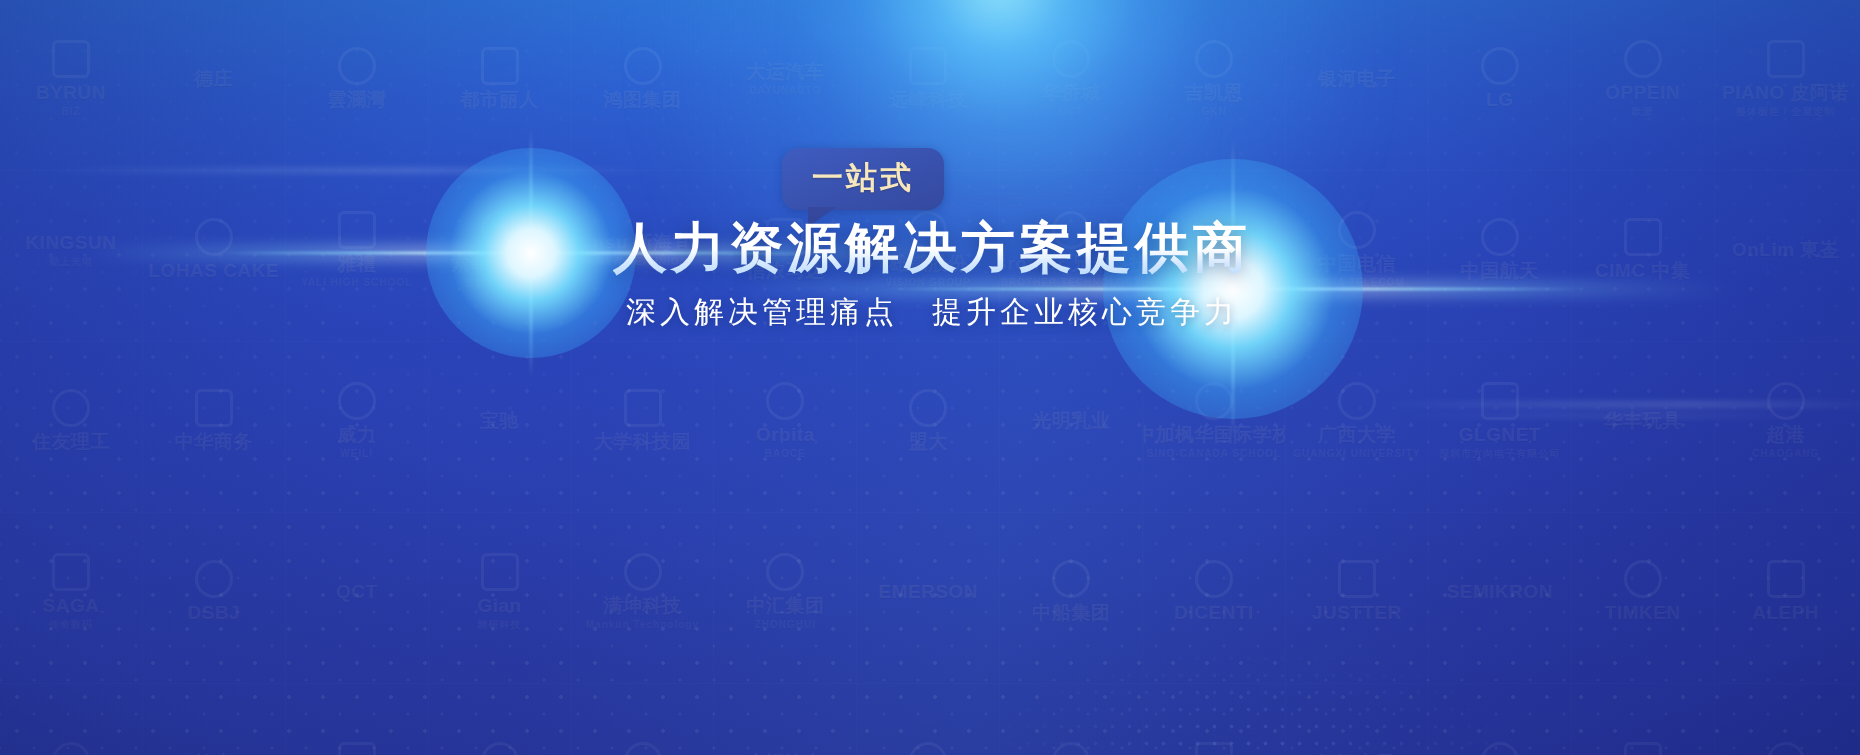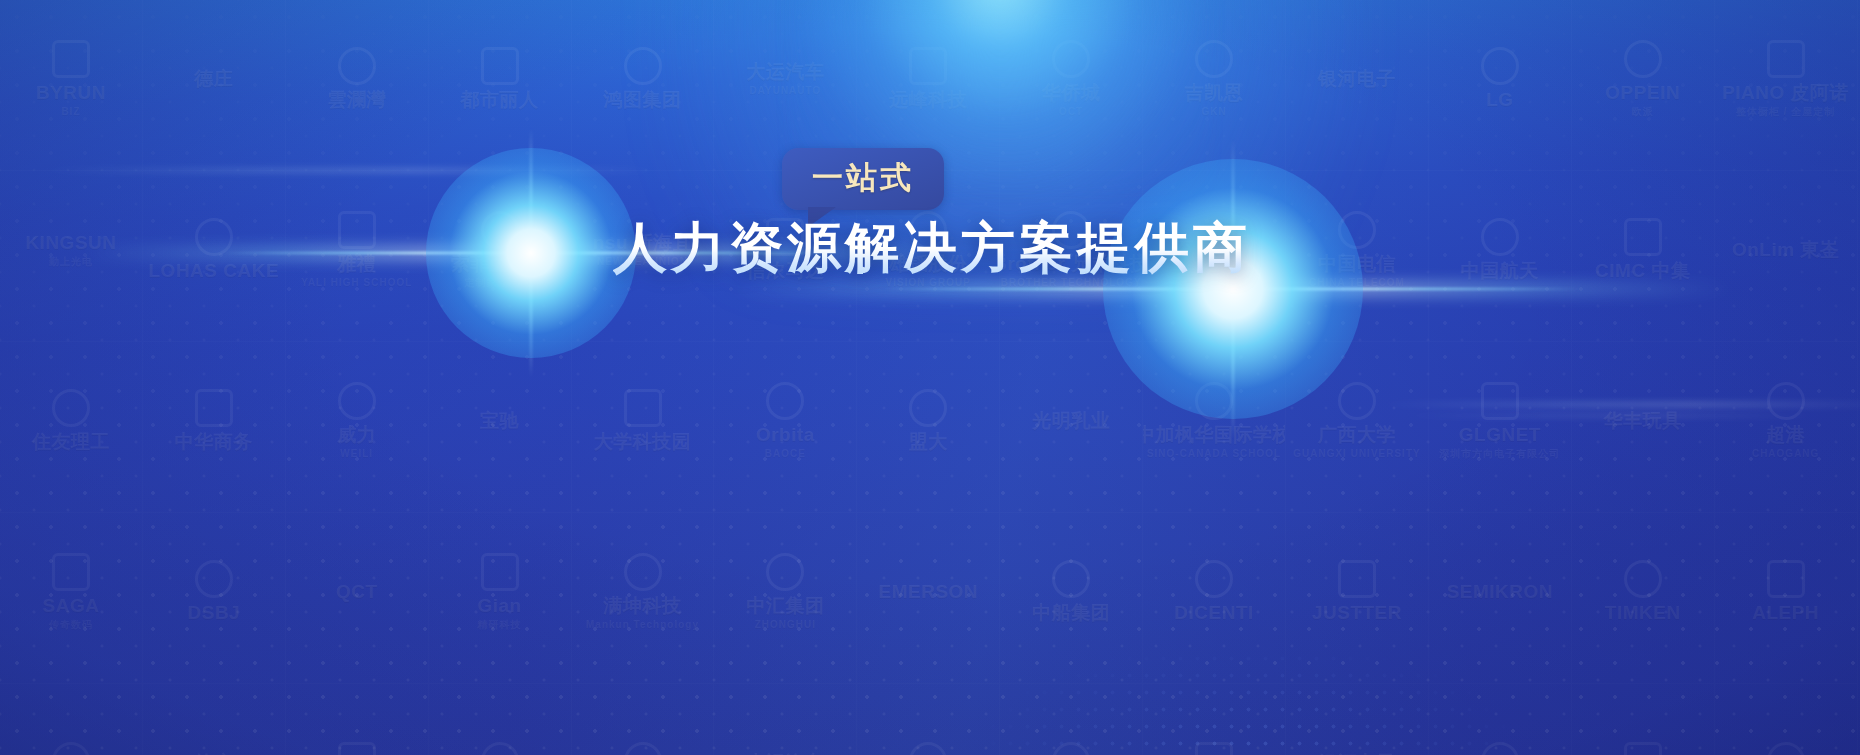--- a/index.html
+++ b/index.html
@@ -681,20 +681,21 @@
 
     <div class="badge-wrap">
       <div class="badge">
         <span class="badge-text">一站式</span>
       </div>
       <div class="badge-tail"></div>
     </div>
 
     <div class="headline">人力资源解决方案提供商</div>
 
+    <div class="subhead">深入解决管理痛点　提升企业核心竞争力</div>
   </div>
 
   <div class="flare" id="flare-main">
     <div class="ray-h soft"></div>
     <div class="ray-h"></div>
     <div class="ray-v"></div>
     <div class="core"></div>
   </div>
 
   <div class="flare" id="flare-sec">

